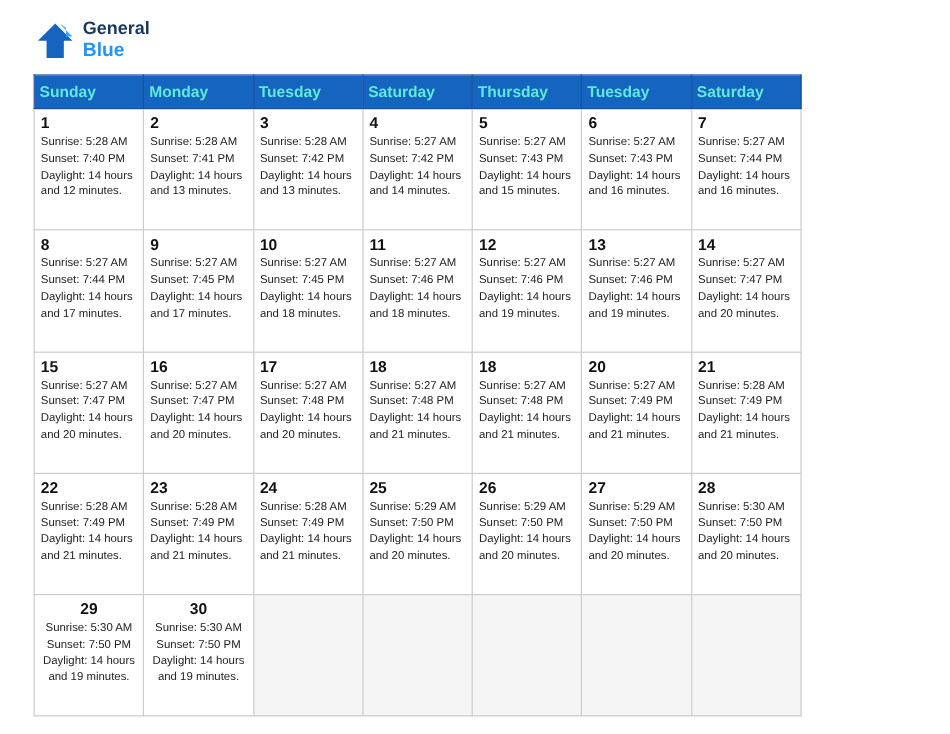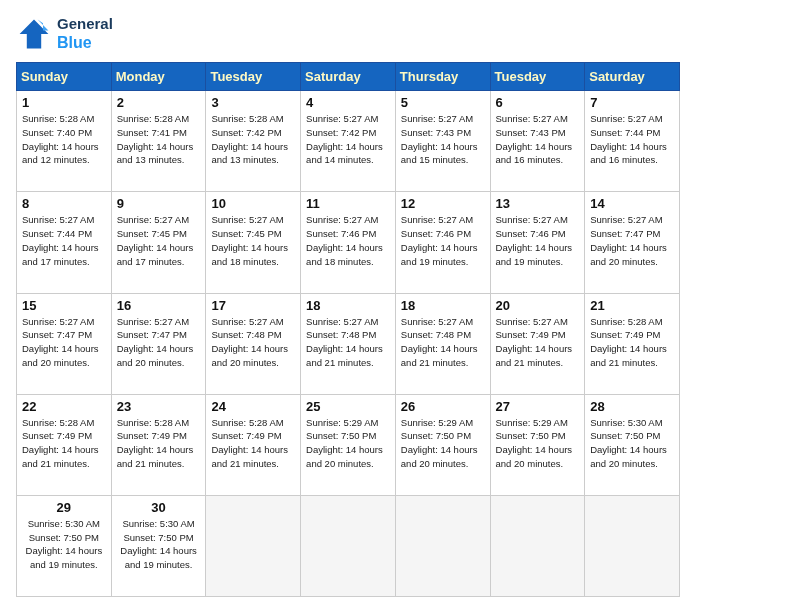--- a/index.html
+++ b/index.html
@@ -6,21 +6,21 @@
     body {
       width: 792px;
       height: 612px;
       font-family: Arial, sans-serif;
       background: #fff;
       overflow: hidden;
     }
     .page {
       width: 696px;
       height: 612px;
-      padding: 15px 16px;
+      padding: 15px 28px;
       display: flex;
       flex-direction: column;
     }
     .header {
       display: flex;
       justify-content: space-between;
       align-items: flex-start;
       margin-bottom: 10px;
     }
     .logo {
@@ -46,21 +46,21 @@
     }
     .calendar {
       flex: 1;
       border: 1px solid #ccc;
       border-collapse: collapse;
       width: 100%;
       table-layout: fixed;
     }
     .calendar th {
       background: #1565C0;
-      color: #fef9c3;
+      color: #5eead4;
       font-size: 13px;
       font-weight: bold;
       padding: 6px 4px;
       border: 1px solid #1a4fa0;
       text-align: left;
     }
     .calendar td {
       border: 1px solid #ccc;
       vertical-align: top;
       padding: 4px 5px;

